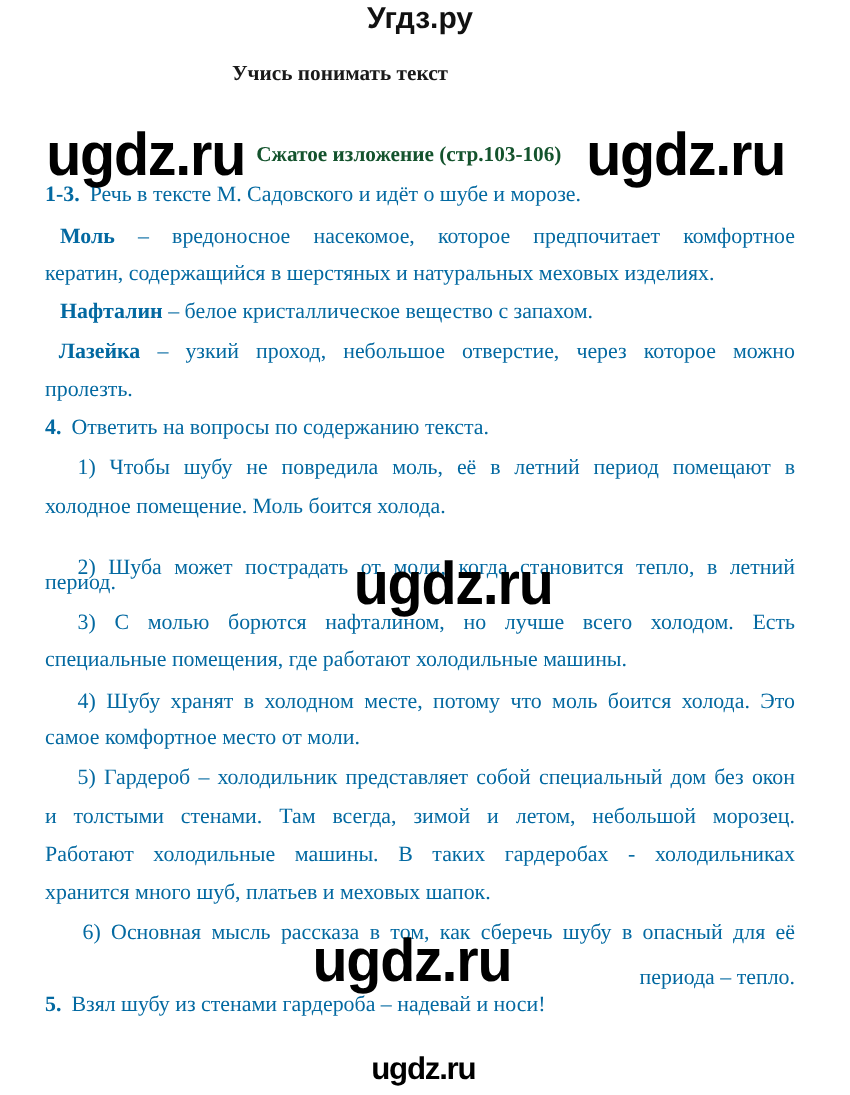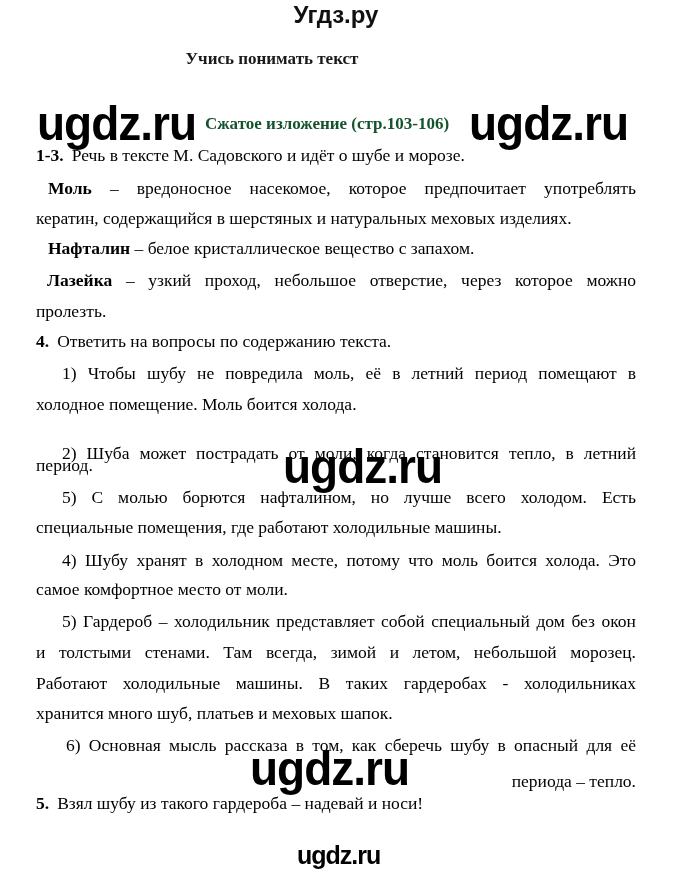--- a/index.html
+++ b/index.html
@@ -45,21 +45,21 @@
       color: #14532d;
       white-space: nowrap;
     }
     .line {
       position: absolute;
       left: 36px;
       width: 600px;
       font-family: "Liberation Serif", serif;
       font-size: 17.5px;
       line-height: 22px;
-      color: #000000;
+      color: #0369a1;
       white-space: nowrap;
     }
     .line.just {
       text-align: justify;
       text-align-last: justify;
       white-space: normal;
     }
     .line.indent { left: 48px; width: 588px; }
     .line.indent2 { left: 62px; width: 574px; }
     .line.indent3 { left: 66px; width: 570px; }
@@ -81,21 +81,21 @@
 
 <div class="site-title">Угдз.ру</div>
 <div class="section-title">Учись понимать текст</div>
 <div class="subsection-title">Сжатое изложение (стр.103-106)</div>
 
 <div class="line" style="top:144px;">
   <span class="num">1-3.</span><span>Речь в тексте М. Садовского и идёт о шубе и морозе.</span>
 </div>
 
 <div class="line just indent" style="top:177px;">
-  <span class="b">Моль</span> <span>– вредоносное насекомое, которое предпочитает употреблять</span>
+  <span class="b">Моль</span> <span>– вредоносное насекомое, которое предпочитает комфортное</span>
 </div>
 <div class="line" style="top:207px;">кератин, содержащийся в шерстяных и натуральных меховых изделиях.</div>
 
 <div class="line indent" style="top:237px;">
   <span class="b">Нафталин</span> <span>– белое кристаллическое вещество с запахом.</span>
 </div>
 
 <div class="line just" style="top:269px; left:47px; width:589px;">
   <span class="b">Лазейка</span> <span>– узкий проход, небольшое отверстие, через которое можно</span>
 </div>
@@ -104,35 +104,35 @@
 <div class="line" style="top:330px;">
   <span class="num">4.</span><span>Ответить на вопросы по содержанию текста.</span>
 </div>
 
 <div class="line just indent2" style="top:362px;">1) Чтобы шубу не повредила моль, её в летний период помещают в</div>
 <div class="line" style="top:393px;">холодное помещение. Моль боится холода.</div>
 
 <div class="line just indent2" style="top:406px;margin-top:36px;">2) Шуба может пострадать от моли, когда становится тепло, в летний</div>
 <div class="line" style="top:454px;">период.</div>
 
-<div class="line just indent2" style="top:486px;">5) С молью борются нафталином, но лучше всего холодом. Есть</div>
+<div class="line just indent2" style="top:486px;">3) С молью борются нафталином, но лучше всего холодом. Есть</div>
 <div class="line" style="top:516px;">специальные помещения, где работают холодильные машины.</div>
 
 <div class="line just indent2" style="top:549px;">4) Шубу хранят в холодном месте, потому что моль боится холода. Это</div>
 <div class="line" style="top:578px;">самое комфортное место от моли.</div>
 
 <div class="line just indent2" style="top:610px;">5) Гардероб – холодильник представляет собой специальный дом без окон</div>
 <div class="line just" style="top:641px;">и толстыми стенами. Там всегда, зимой и летом, небольшой морозец.</div>
 <div class="line just" style="top:672px;">Работают холодильные машины.  В таких гардеробах - холодильниках</div>
 <div class="line" style="top:702px;">хранится много шуб, платьев и меховых шапок.</div>
 
 <div class="line just indent3" style="top:734px;">6) Основная мысль рассказа в том, как сберечь шубу в опасный для её</div>
 <div class="line" style="top:770px;text-align:right;">периода – тепло.</div>
 
 <div class="line" style="top:792px;">
-  <span class="num">5.</span><span>Взял шубу из такого гардероба – надевай и носи!</span>
+  <span class="num">5.</span><span>Взял шубу из стенами гардероба – надевай и носи!</span>
 </div>
 
 <div class="watermark wm-big" style="left:37px; top:100px;">ugdz.ru</div>
 <div class="watermark wm-big" style="left:469px; top:100px;">ugdz.ru</div>
 <div class="watermark wm-big" style="left:283px; top:443px;">ugdz.ru</div>
 <div class="watermark wm-big" style="left:250px; top:745px;">ugdz.ru</div>
 <div class="watermark wm-small" style="left:297px; top:843px;">ugdz.ru</div>
 
 </body></html>

